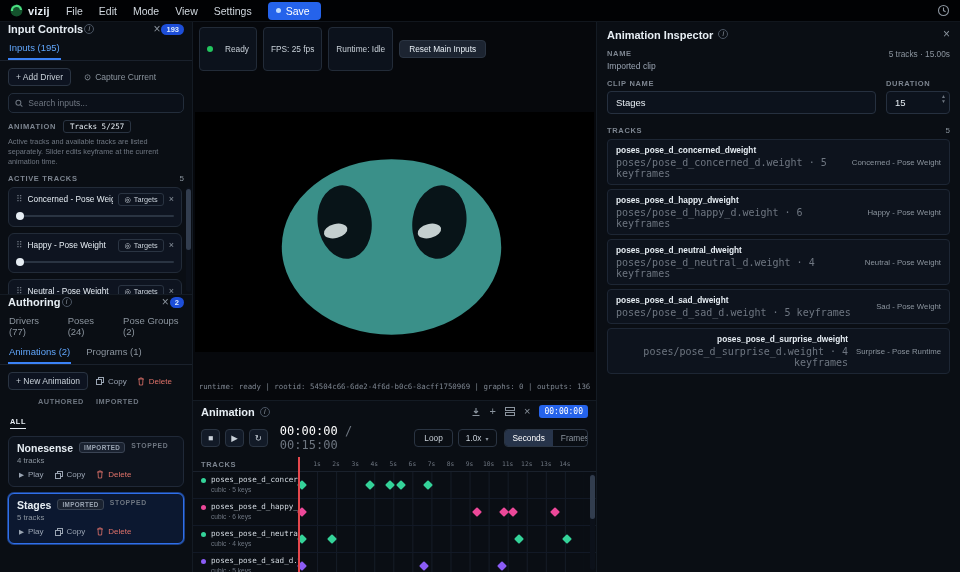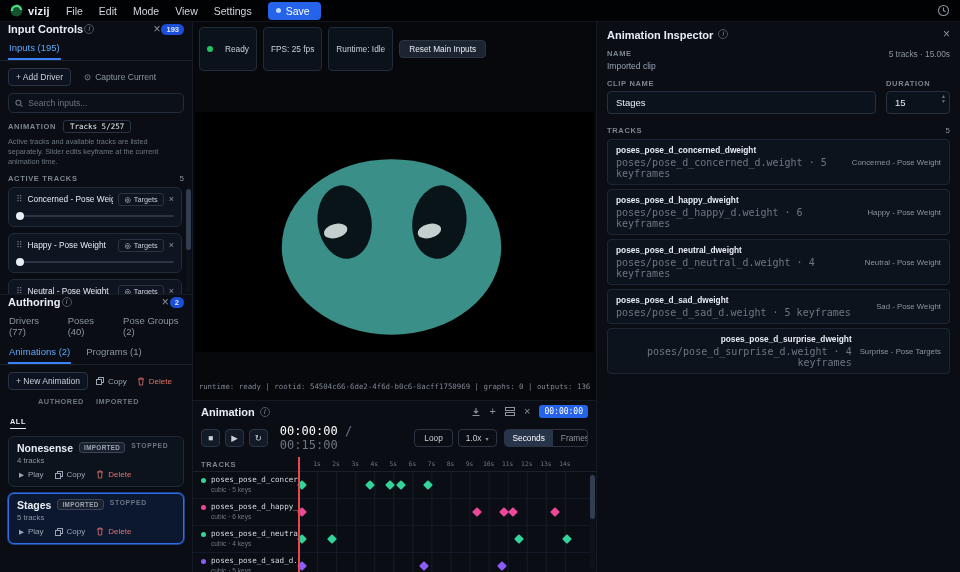--- a/index.html
+++ b/index.html
@@ -241,21 +241,21 @@
 
     <div class="authoring">
       <div class="panel-header">
         <span class="panel-title">Authoring</span>
         <span class="info-icon">i</span>
         <span class="close-x">×</span>
         <span class="count-badge">2</span>
       </div>
       <div class="tabs-line" style="border-bottom:none;">
         <span class="tab">Drivers (77)</span>
-        <span class="tab">Poses (40)</span>
+        <span class="tab">Poses (24)</span>
         <span class="tab">Pose Groups (2)</span>
       </div>
       <div class="tabs-line">
         <span class="tab active">Animations (2)</span>
         <span class="tab">Programs (1)</span>
       </div>
       <div class="actions-row">
         <span class="chip-btn">+ New Animation</span>
         <span class="mini-btn">
           <svg width="8" height="8" viewBox="0 0 8 8">
@@ -571,16 +571,16 @@
         <div class="insp-card-title">poses_pose_d_sad_dweight</div>
         <div class="insp-card-path mono">poses/pose_d_sad_d.weight · 5 keyframes</div>
       </div>
       <div class="insp-card-target">Sad - Pose Weight</div>
     </div>
     <div class="insp-card">
       <div style="min-width:0;text-align:right;">
         <div class="insp-card-title">poses_pose_d_surprise_dweight</div>
         <div class="insp-card-path mono">poses/pose_d_surprise_d.weight · 4 keyframes</div>
       </div>
-      <div class="insp-card-target">Surprise - Pose Targets</div>
+      <div class="insp-card-target">Surprise - Pose Runtime</div>
     </div>
   </div>
 </div>
 
 </body></html>

